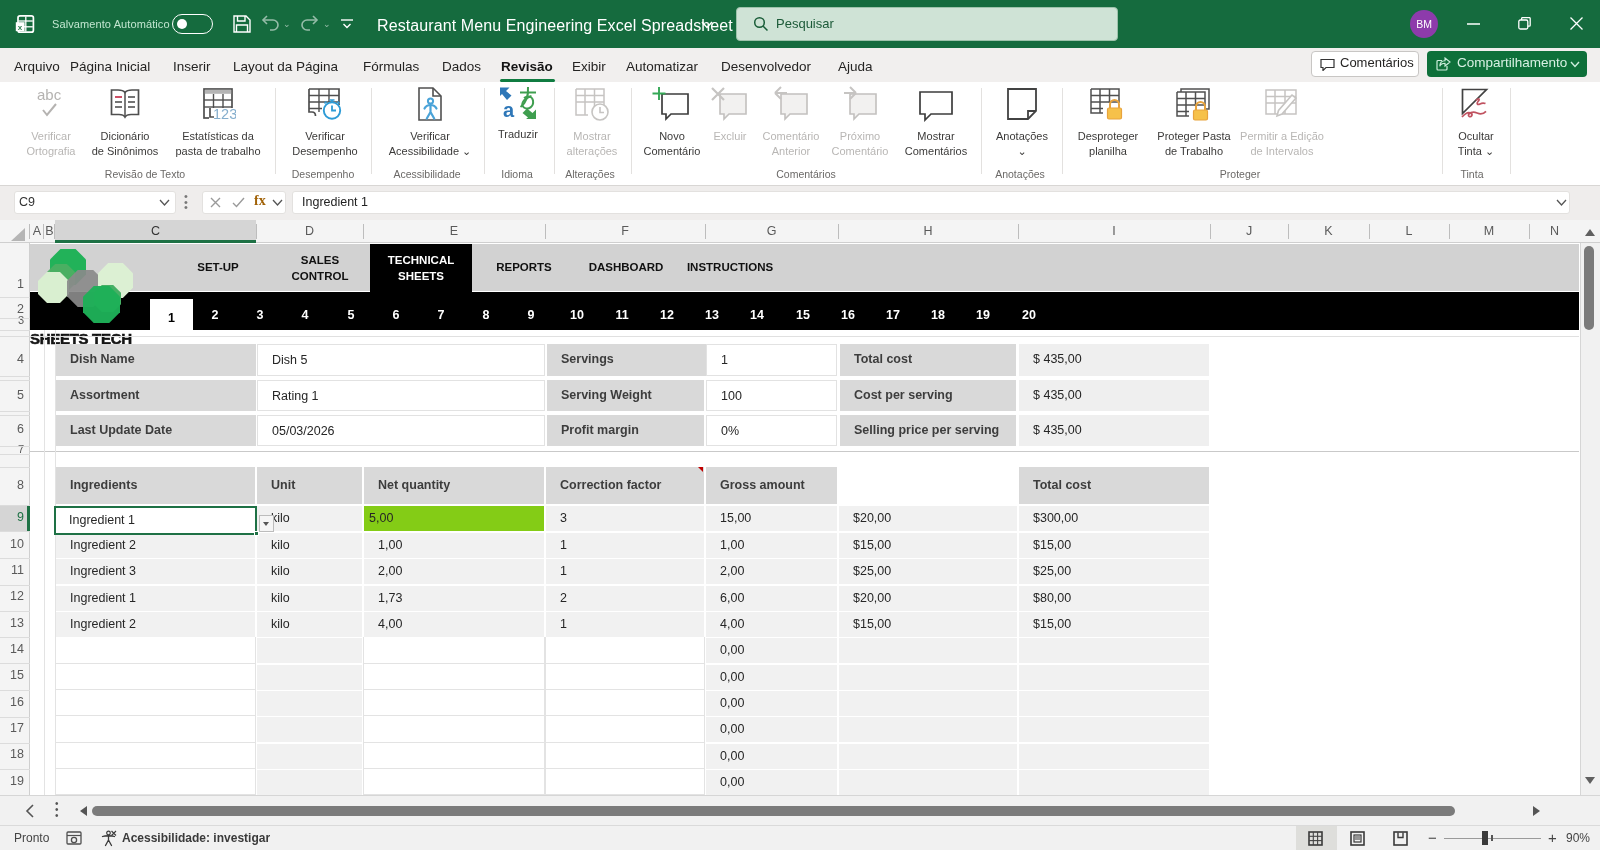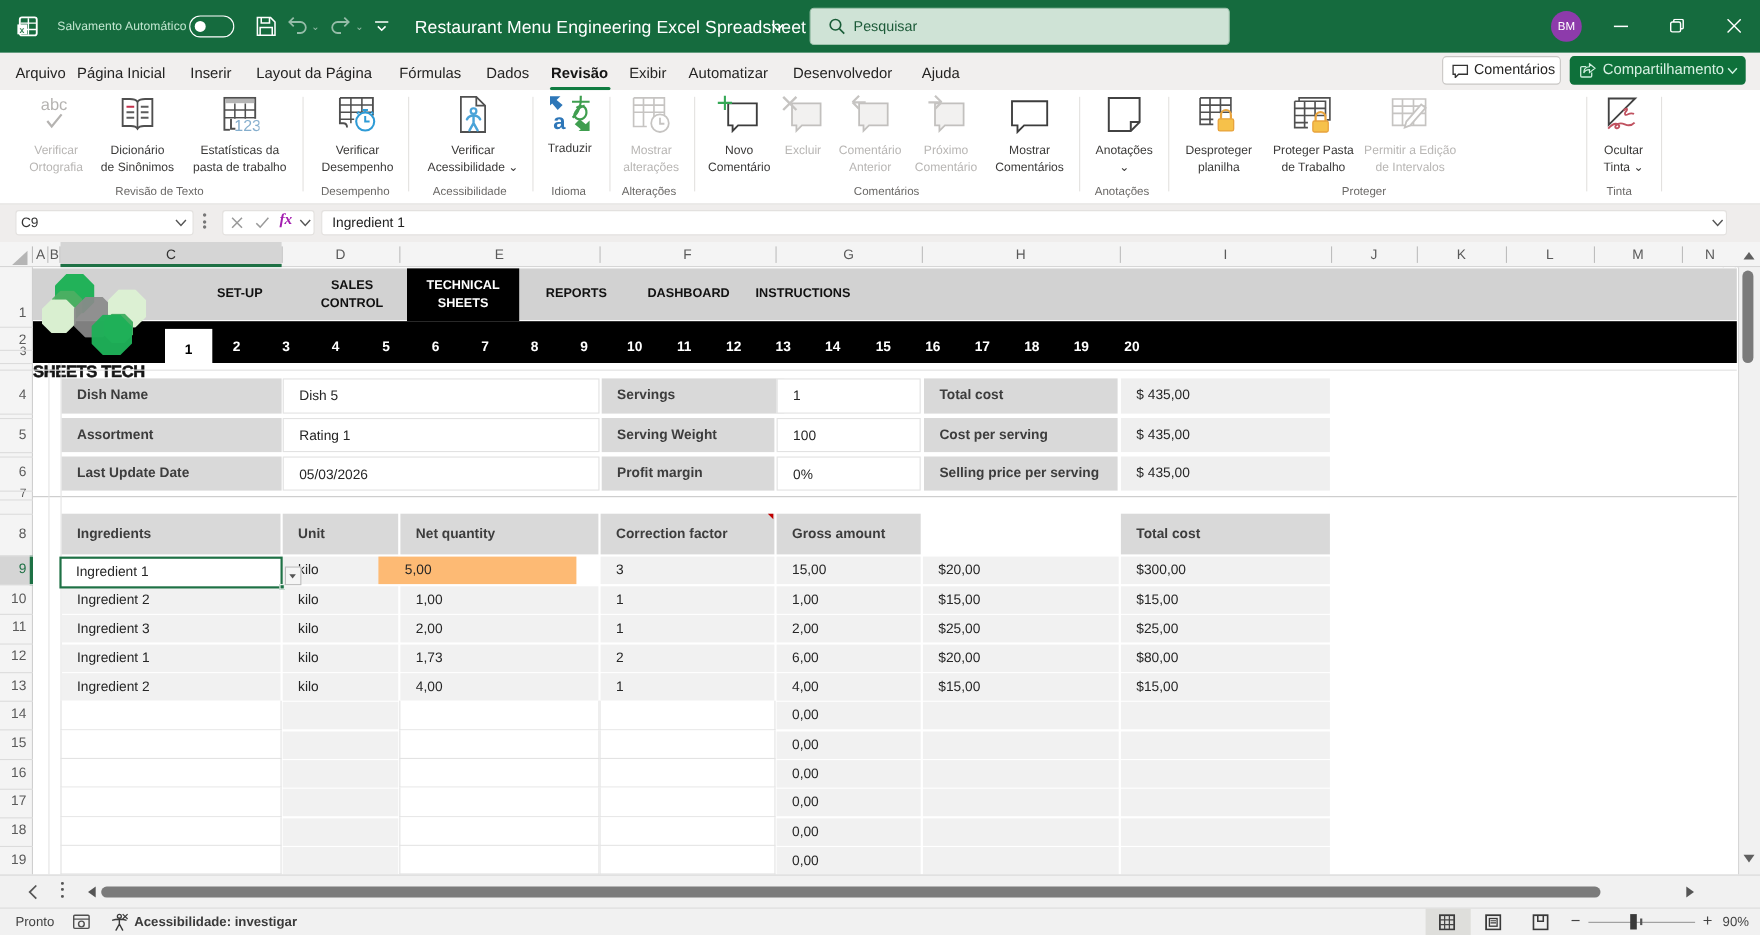--- a/index.html
+++ b/index.html
@@ -350,21 +350,21 @@
       <path d="M1 1 L5.5 6 L10 1" fill="none" stroke="#555" stroke-width="1.3"></path>
     </svg>
   <div class="abs" style="left:184px;top:8px;color:#777;font-size:11px;letter-spacing:0;line-height:5.5px;">•<br>•<br>•</div>
   <div class="fbox" style="left:202px;width:84px;"></div>
   <svg class="abs" style="left:210px;top:11px" width="11" height="11" viewBox="0 0 11 11">
       <path d="M1 1 L10 10 M10 1 L1 10" stroke="#9a9a9a" stroke-width="1.4"></path>
     </svg>
   <svg class="abs" style="left:232px;top:11px" width="13" height="11" viewBox="0 0 13 11">
       <path d="M1 6 L4.5 9.5 L12 1" fill="none" stroke="#9a9a9a" stroke-width="1.4"></path>
     </svg>
-  <div class="abs" style="left:254px;top:7px;font-size:14px;font-style:italic;font-weight:bold;color:#a21caf;font-family:'Liberation Serif',serif;">fx</div>
+  <div class="abs" style="left:254px;top:7px;font-size:14px;font-weight:bold;color:#a16207;font-family:'Liberation Serif',serif;">fx</div>
   <svg class="abs" style="left:272px;top:13px" width="11" height="8" viewBox="0 0 11 8">
       <path d="M1 1 L5.5 6 L10 1" fill="none" stroke="#555" stroke-width="1.3"></path>
     </svg>
   <div class="fbox" style="left:292px;width:1278px;"></div>
   <div class="abs" style="left:302px;top:9px;font-size:12.5px;color:#222;">Ingredient 1</div>
   <svg class="abs" style="left:1556px;top:13px" width="11" height="8" viewBox="0 0 11 8">
       <path d="M1 1 L5.5 6 L10 1" fill="none" stroke="#555" stroke-width="1.3"></path>
     </svg>
 </div>
 <div class="abs" id="colhdr">
@@ -466,21 +466,21 @@
   <div class="cell lblc" style="left:810px;top:172px;width:176px;height:31px;line-height:31px;padding-left:14px">Selling price per serving</div>
   <div class="cell grayc" style="left:989px;top:172px;width:190px;height:31px;line-height:31px;padding-left:14px">$ 435,00</div>
   <div class="cell lblc" style="left:26px;top:224px;width:199px;height:37px;line-height:37px;padding-left:14px">Ingredients</div>
   <div class="cell lblc" style="left:227px;top:224px;width:105px;height:37px;line-height:37px;padding-left:14px">Unit</div>
   <div class="cell lblc" style="left:516px;top:224px;width:158px;height:37px;line-height:37px;padding-left:14px">Correction factor</div>
   <div class="cell lblc" style="left:334px;top:224px;width:180px;height:37px;line-height:37px;padding-left:14px">Net quantity</div>
   <div class="cell lblc" style="left:676px;top:224px;width:131px;height:37px;line-height:37px;padding-left:14px">Gross amount</div>
   <div class="cell lblc" style="left:989px;top:224px;width:190px;height:37px;line-height:37px;padding-left:14px">Total cost</div>
   <div class="abs" style="left:668px;top:224px;width:0;height:0;border-left:5px solid transparent;border-top:5px solid #c00000;"></div>
   <div class="cell" style="left:227px;top:263.0px;width:105px;height:25.0px;line-height:25.0px;padding-left:14px;background:#f1f1f1">kilo</div>
-  <div class="cell" style="left:314px;top:263.0px;width:180px;height:25.0px;line-height:25.0px;padding-left:24px;background:#fdba74">5,00</div>
+  <div class="cell" style="left:334px;top:263.0px;width:180px;height:25.0px;line-height:25.0px;padding-left:5px;background:#84cc16">5,00</div>
   <div class="cell" style="left:516px;top:263.0px;width:158px;height:25.0px;line-height:25.0px;padding-left:14px;background:#f1f1f1">3</div>
   <div class="cell" style="left:676px;top:263.0px;width:131px;height:25.0px;line-height:25.0px;padding-left:14px;background:#f1f1f1">15,00</div>
   <div class="cell" style="left:809px;top:263.0px;width:178px;height:25.0px;line-height:25.0px;padding-left:14px;background:#f1f1f1">$20,00</div>
   <div class="cell" style="left:989px;top:263.0px;width:190px;height:25.0px;line-height:25.0px;padding-left:14px;background:#f1f1f1">$300,00</div>
   <div class="cell" style="left:26px;top:289.5px;width:199px;height:25.0px;line-height:25.0px;padding-left:14px;background:#f1f1f1">Ingredient 2</div>
   <div class="cell" style="left:227px;top:289.5px;width:105px;height:25.0px;line-height:25.0px;padding-left:14px;background:#f1f1f1">kilo</div>
   <div class="cell" style="left:334px;top:289.5px;width:180px;height:25.0px;line-height:25.0px;padding-left:14px;background:#f1f1f1">1,00</div>
   <div class="cell" style="left:516px;top:289.5px;width:158px;height:25.0px;line-height:25.0px;padding-left:14px;background:#f1f1f1">1</div>
   <div class="cell" style="left:676px;top:289.5px;width:131px;height:25.0px;line-height:25.0px;padding-left:14px;background:#f1f1f1">1,00</div>
   <div class="cell" style="left:809px;top:289.5px;width:178px;height:25.0px;line-height:25.0px;padding-left:14px;background:#f1f1f1">$15,00</div>

